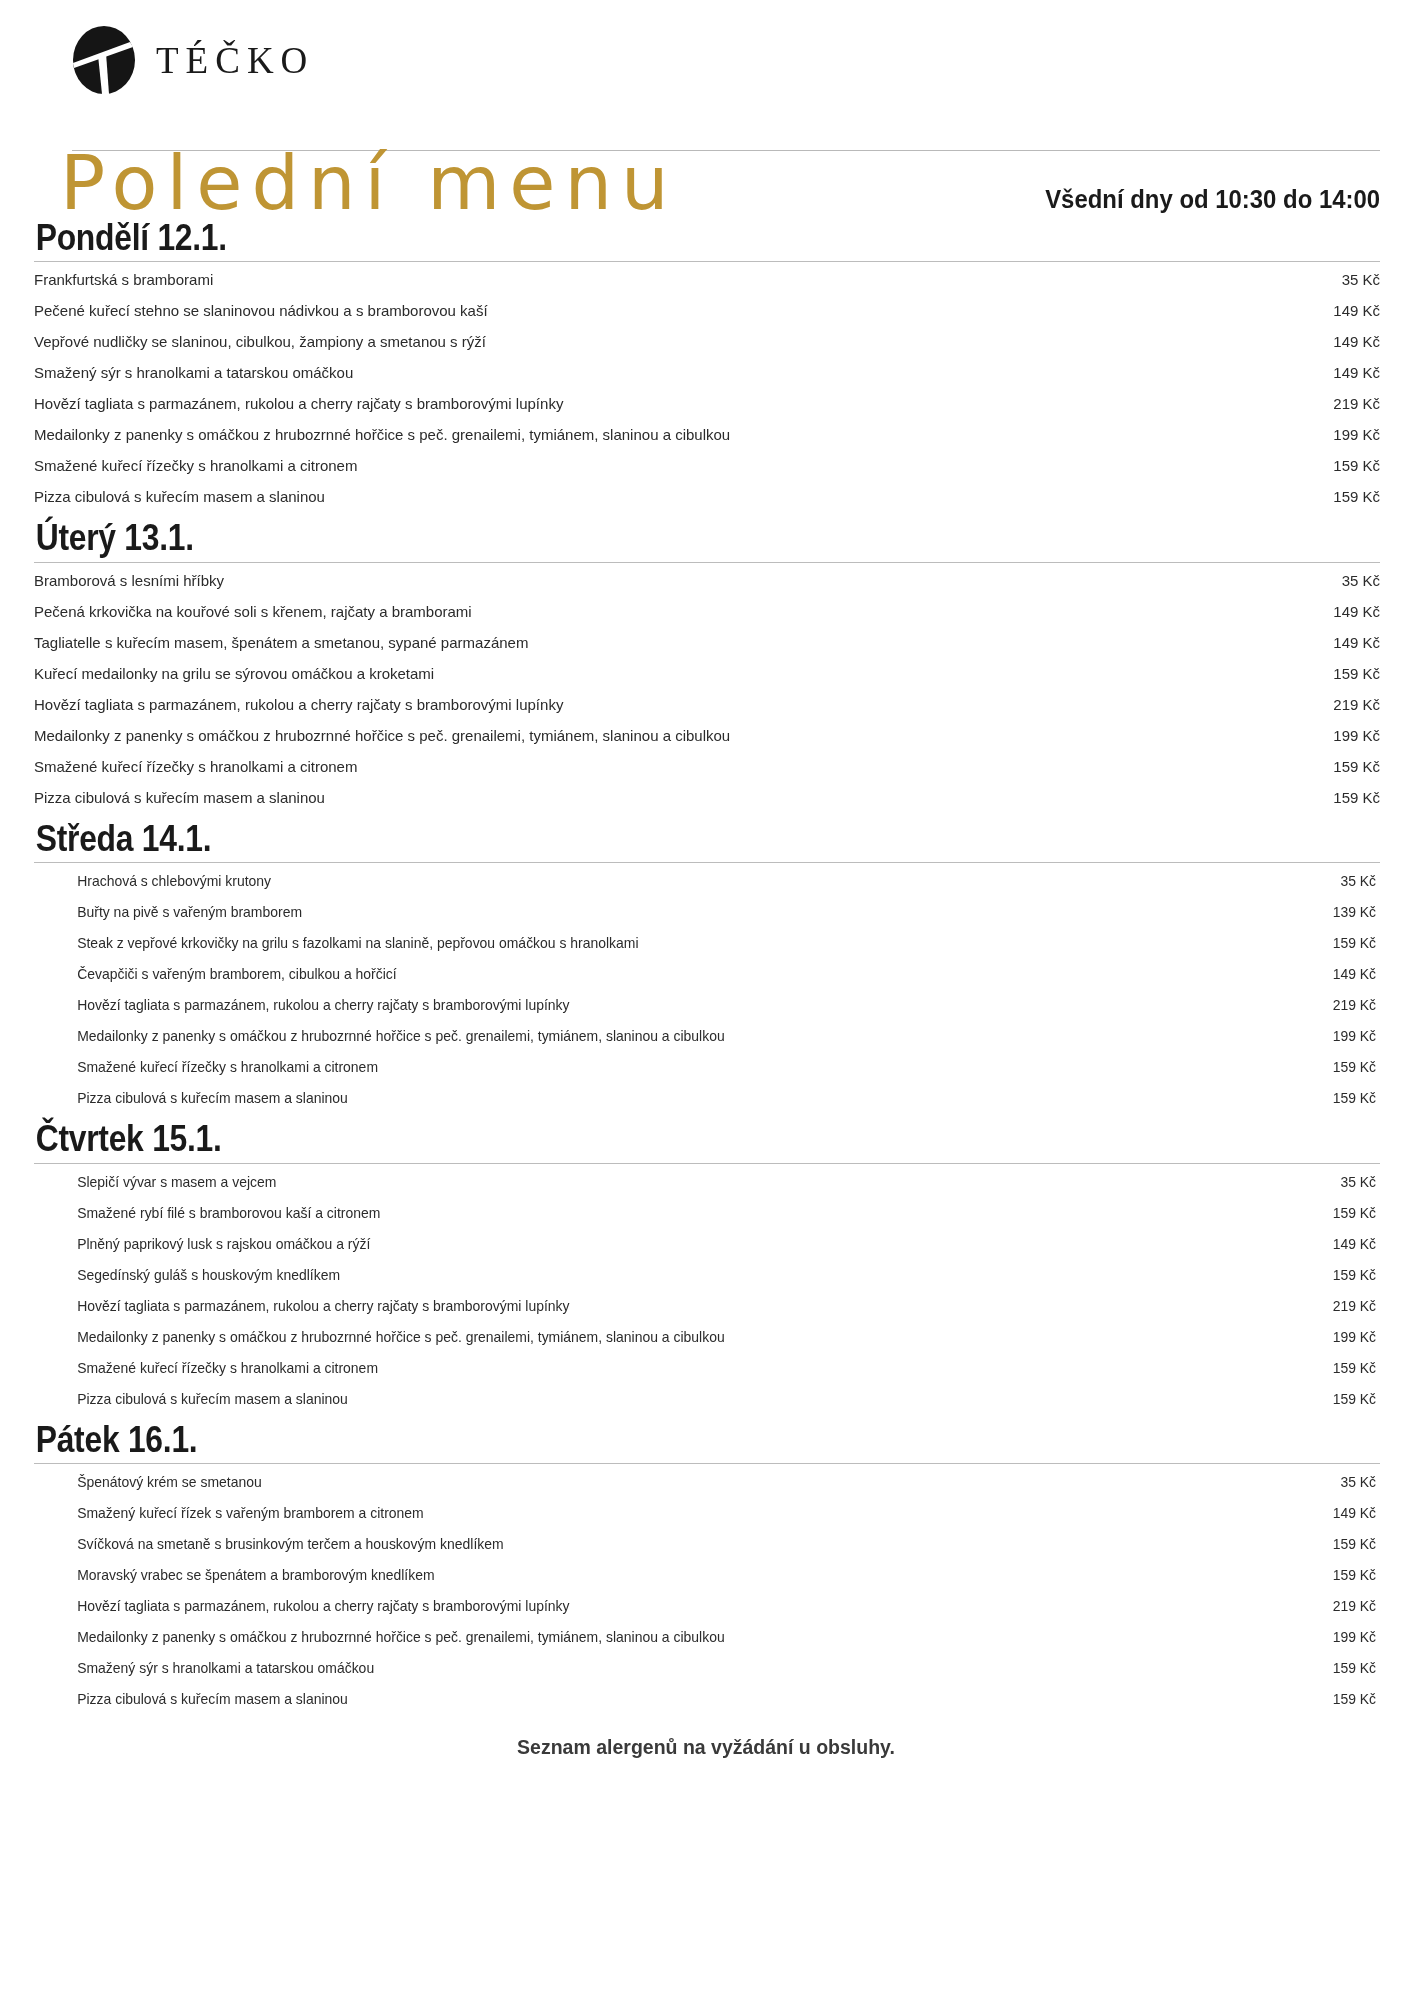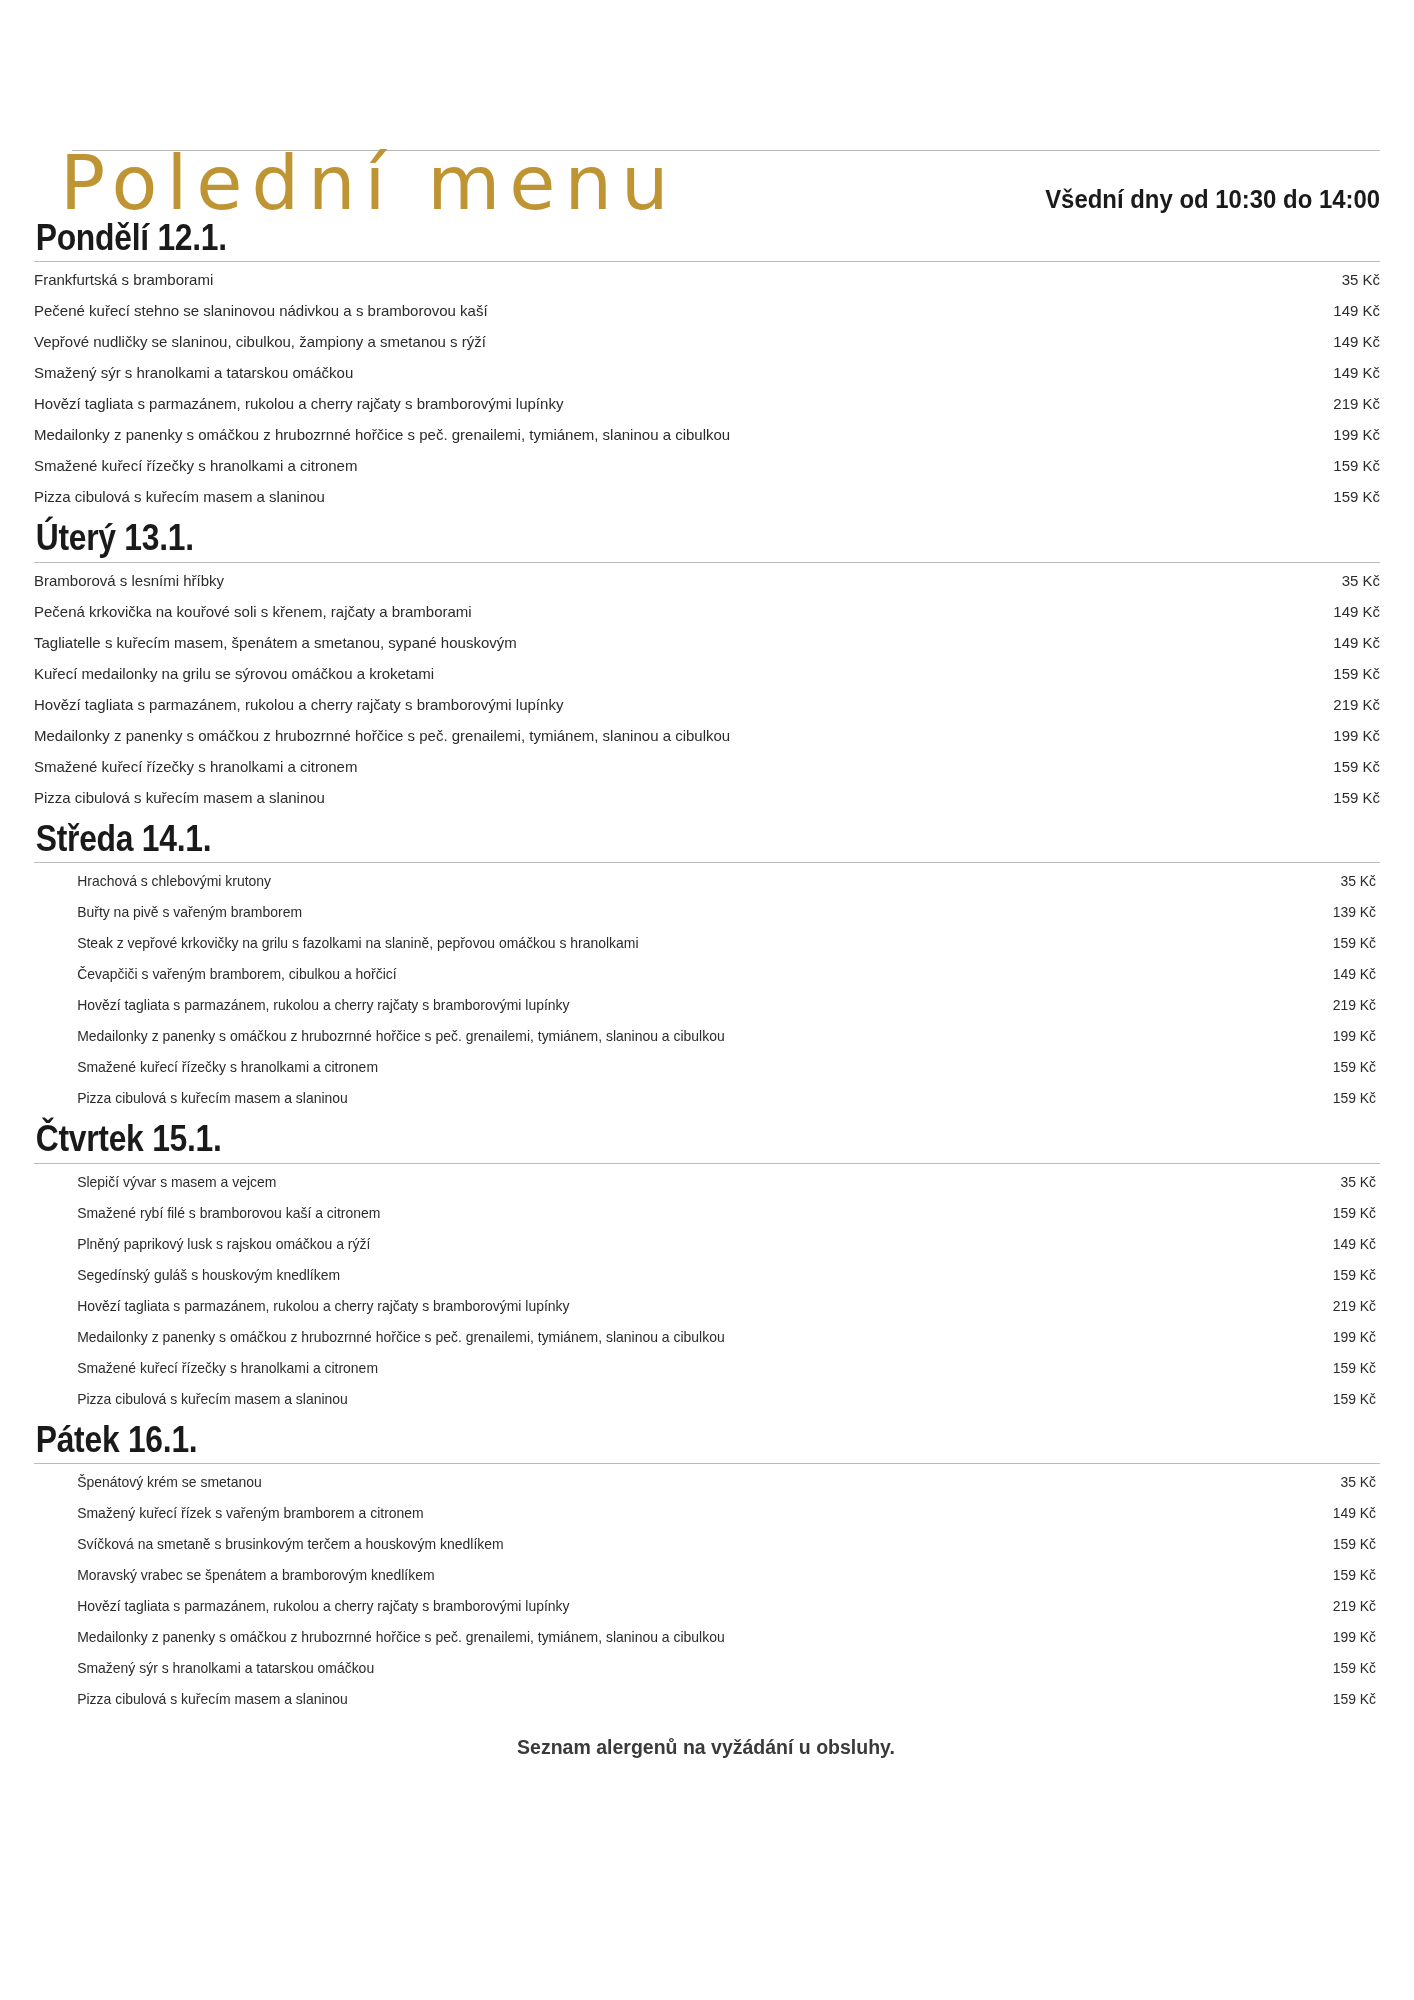--- a/index.html
+++ b/index.html
@@ -152,20 +152,30 @@
     padding-right: 2px;
     font-weight: bold;
   }
 </style>
 </head>
 <body>
 
 <div class="page">
 
   <div class="header">
+    <div class="brand-row">
+      <span class="logo-mark">
+        <svg viewBox="0 0 64 70" width="64" height="70" aria-hidden="true">
+          <ellipse cx="32" cy="35" rx="31" ry="34" fill="#151515"></ellipse>
+          <path d="M2 43 L61 22 L58 17 L1 38 Z" fill="#ffffff"></path>
+          <path d="M26 30 L34 28 L37 69 L30 69 Z" fill="#ffffff"></path>
+        </svg>
+      </span>
+      <span class="brand-name">TÉČKO</span>
+    </div>
     <div class="rule-top"></div>
     <div class="title-row">
       <div class="main-title">Polední menu</div>
       <div class="hours">Všední dny od 10:30 do 14:00</div>
     </div>
   </div>
 
   <div id="days-container">
       <section class="day">
         <div class="day-title">Pondělí 12.1.</div>
@@ -211,21 +221,21 @@
         <div class="items">
           <div class="item">
             <span class="name">Bramborová s lesními hříbky</span>
             <span class="price">35 Kč</span>
           </div>
           <div class="item">
             <span class="name">Pečená krkovička na kouřové soli s křenem, rajčaty a bramborami</span>
             <span class="price">149 Kč</span>
           </div>
           <div class="item">
-            <span class="name">Tagliatelle s kuřecím masem, špenátem a smetanou, sypané houskovým</span>
+            <span class="name">Tagliatelle s kuřecím masem, špenátem a smetanou, sypané parmazánem</span>
             <span class="price">149 Kč</span>
           </div>
           <div class="item">
             <span class="name">Kuřecí medailonky na grilu se sýrovou omáčkou a kroketami</span>
             <span class="price">159 Kč</span>
           </div>
           <div class="item">
             <span class="name">Hovězí tagliata s parmazánem, rukolou a cherry rajčaty s bramborovými lupínky</span>
             <span class="price">219 Kč</span>
           </div>

